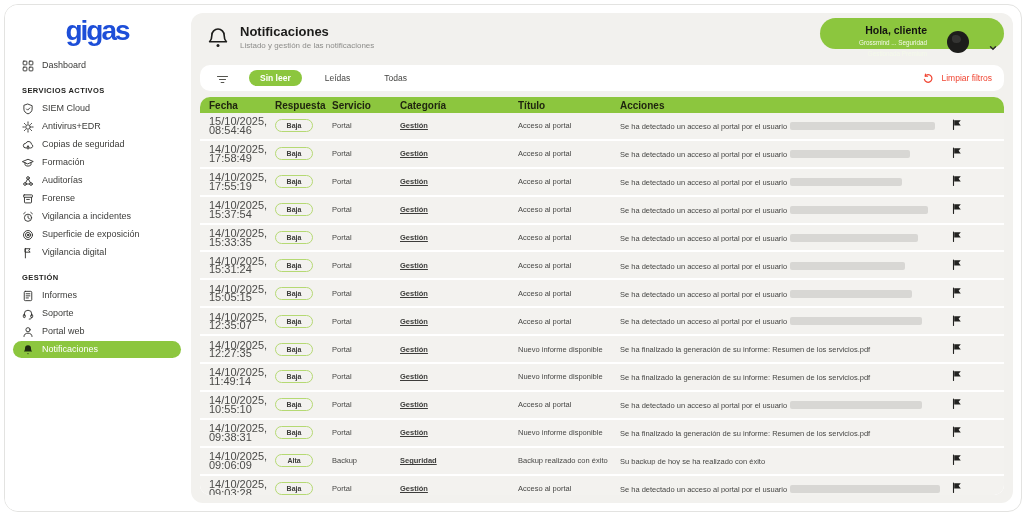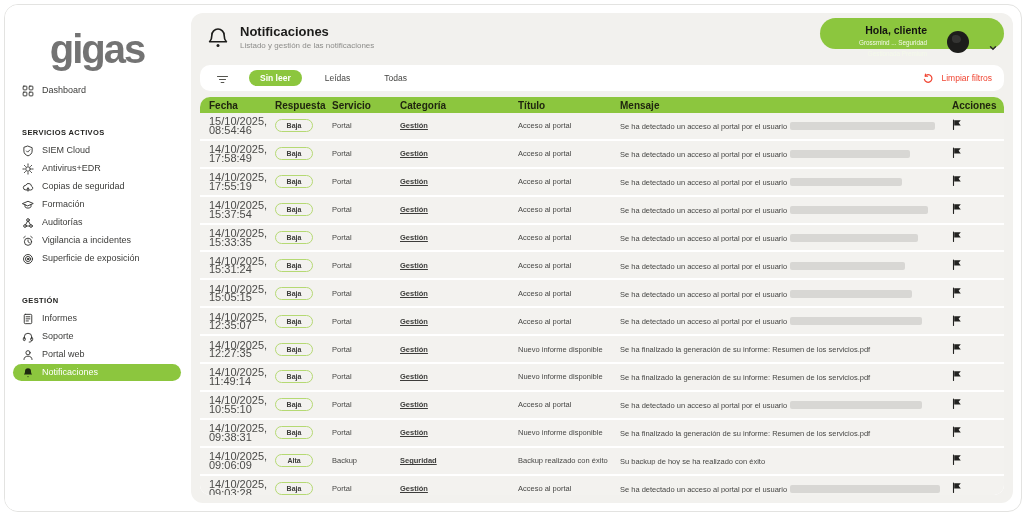--- a/index.html
+++ b/index.html
@@ -2,30 +2,30 @@
 <html style="--accent: #8CC63E; --danger: #F04330;"><head>
 <meta charset="utf-8">
 <style>
   html,body{margin:0;padding:0;width:1027px;height:517px;background:#fff;
     font-family:"Liberation Sans","DejaVu Sans",sans-serif;overflow:hidden;}
   *{box-sizing:border-box;}
   .canvas{position:absolute;left:4px;top:4px;width:1018px;height:508px;background:#fff;
     border:1px solid #e3e3e1;border-radius:14px;display:flex;overflow:hidden;}
   
   .sidebar{width:184px;flex:0 0 184px;padding-top:8px;background:#fff;}
-  .logo{font-size:40px;font-weight:800;letter-spacing:-2px;color:#737373;text-align:center;
-    margin:14px 0 10px;}
+  .logo{font-size:28px;font-weight:800;letter-spacing:-2px;color:#1d4ed8;text-align:center;
+    margin:2px 0 10px;}
   .side-item{display:flex;gap:8px;margin:1px 8px;padding:3px 9px;
     border-radius:10px;font-size:9px;color:#3b3b39;cursor:default;height:17px;}
   .side-item .ic{width:12px;height:12px;display:inline-flex;color:#2c2c2a;flex:0 0 12px;}
   .side-item .ic svg{width:12px;height:12px;}
   .side-item.active{background:var(--accent);color:#fff;}
   .side-item.active .ic{color:#1e2a10;}
   .side-section-title{font-size:7.5px;font-weight:bold;letter-spacing:.4px;color:#232321;
-    margin:29px 17px 5px;}
+    margin:12px 17px 5px;}
   
   .main{flex:1;margin:8px 8px 8px 2px;background:#f2f1ee;border-radius:12px;
     padding:7px 9px 8px;display:flex;flex-direction:column;position:relative;}
   .page-head{display:flex;align-items:flex-start;height:42px;padding:4px 2px 0;}
   .head-bell{width:24px;height:24px;color:#1d1d1b;margin:2px 10px 0 4px;}
   .head-bell svg{width:24px;height:24px;}
   .page-title{font-size:13px;font-weight:bold;color:#1c1c1a;line-height:15px;}
   .page-subtitle{font-size:8px;color:#8d8d8a;margin-top:2px;}
   .user-pill{position:absolute;right:9px;top:5px;width:184px;height:31px;border-radius:17px;
     background:var(--accent);display:flex;align-items:center;justify-content:flex-end;
@@ -134,35 +134,54 @@
               <circle cx="4" cy="12" r="1.8"></circle>
               <circle cx="12" cy="12" r="1.8"></circle>
               <path d="M7.3 5.7 4.8 10.4M8.7 5.7l2.5 4.7M5.8 12h4.4"></path>
             </svg>
           </span>
           <span>Auditorías</span>
         </div>
         <div class="side-item">
           <span class="ic">
             <svg viewBox="0 0 16 16" fill="none" stroke="currentColor" stroke-width="1.2" stroke-linecap="round" stroke-linejoin="round">
+              <rect x="2" y="2.5" width="12" height="3.2" rx="1"></rect>
+              <path d="M3.3 5.7v6.3a1.2 1.2 0 0 0 1.2 1.2h7a1.2 1.2 0 0 0 1.2-1.2V5.7"></path>
+              <path d="M6.2 8.6h3.6"></path>
+            </svg>
+          </span>
+          <span>Forense</span>
+        </div>
+        <div class="side-item">
+          <span class="ic">
+            <svg viewBox="0 0 16 16" fill="none" stroke="currentColor" stroke-width="1.2" stroke-linecap="round" stroke-linejoin="round">
               <circle cx="8" cy="9" r="4.8"></circle>
               <path d="M8 6.5V9l2 1.4M2.2 3.6 4.3 1.9M13.8 3.6 11.7 1.9"></path>
             </svg>
           </span>
           <span>Vigilancia a incidentes</span>
         </div>
         <div class="side-item">
           <span class="ic">
             <svg viewBox="0 0 16 16" fill="none" stroke="currentColor" stroke-width="1.2" stroke-linecap="round" stroke-linejoin="round">
               <circle cx="8" cy="8" r="6"></circle>
               <circle cx="8" cy="8" r="3.4"></circle>
               <circle cx="8" cy="8" r="1" fill="currentColor"></circle>
             </svg>
           </span>
           <span>Superficie de exposición</span>
+        </div>
+        <div class="side-item">
+          <span class="ic">
+            <svg viewBox="0 0 16 16" fill="none" stroke="currentColor" stroke-width="1.2" stroke-linecap="round" stroke-linejoin="round">
+              <path d="M4.5 14.5V1.8"></path>
+              <path d="M4.5 2.3h6.3L9 4.6l1.8 2.3H4.5Z"></path>
+            </svg>
+          </span>
+          <span>Vigilancia digital</span>
         </div>
         <div class="side-section-title">GESTIÓN</div>
         <div class="side-item">
           <span class="ic">
             <svg viewBox="0 0 16 16" fill="none" stroke="currentColor" stroke-width="1.2" stroke-linecap="round" stroke-linejoin="round">
               <rect x="3" y="1.8" width="10" height="12.4" rx="1.4"></rect>
               <path d="M5.5 5h5M5.5 7.8h5M5.5 10.6h3"></path>
             </svg>
           </span>
           <span>Informes</span>
@@ -248,21 +267,20 @@
       </div>
     </div>
 
     <div class="table">
       <div class="thead" id="thead">
           <div class="td">Fecha</div>
           <div class="td">Respuesta</div>
           <div class="td">Servicio</div>
           <div class="td">Categoría</div>
           <div class="td">Título</div>
-          <div class="td">Mensaje</div>
           <div class="td">Acciones</div>
         </div>
       <div class="tbody" id="tbody">
   <div class="trow">
     <div class="td td-fecha">
       <span>15/10/2025,</span>
       <span>08:54:46</span>
     </div>
     <div class="td">
       <span class="badge">Baja</span>

